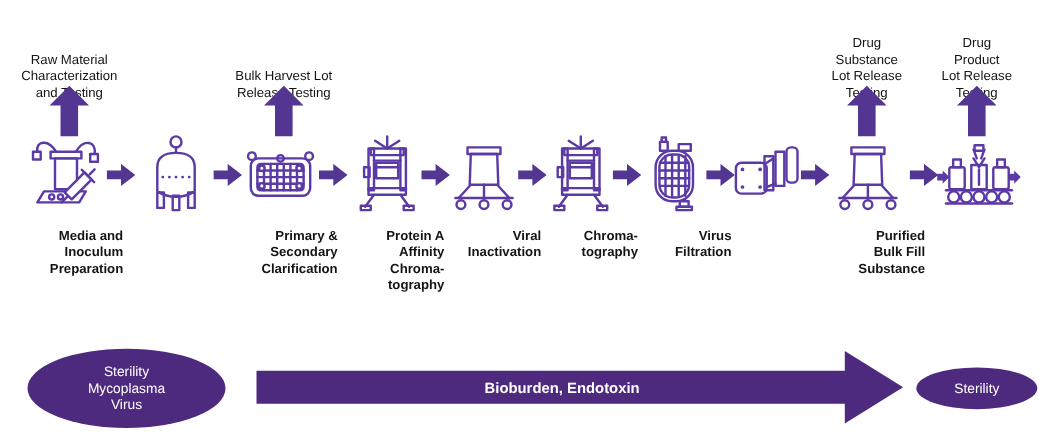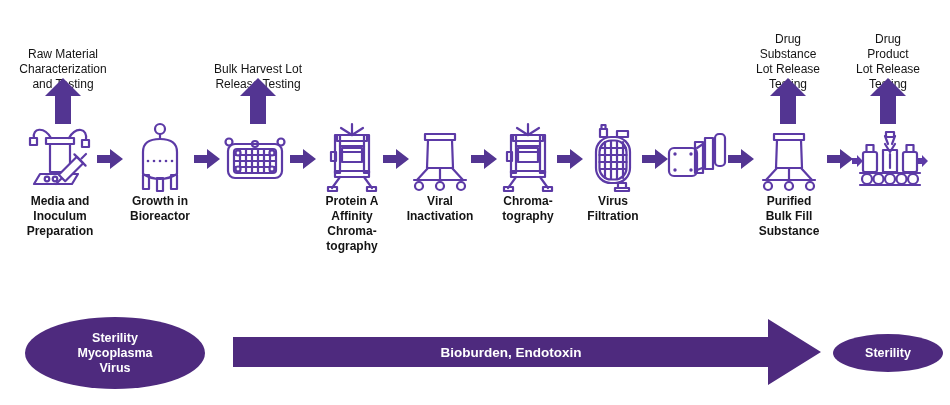--- a/index.html
+++ b/index.html
@@ -14,26 +14,26 @@
     color:#141414; white-space:pre-line;
   }
   .up-arrow { position:absolute; top:78px; width:36px; height:46px; }
   .arr polygon { fill:var(--mid,#533592); stroke:none; }
   .step { position:absolute; top:122px; width:104px; text-align:center; }
   .icon { height:72px; display:flex; align-items:flex-end; justify-content:center; }
   .icon svg { stroke:var(--icon,#5c3aa6); fill:none; stroke-width:2.2;
               stroke-linecap:round; stroke-linejoin:round; }
   .icon .fil { fill:var(--icon,#5c3aa6); stroke:none; }
   .icon .wfil { fill:#fff; }
-  .step-label { margin-top:0; font-size:12px; font-weight:700; line-height:15px;
-                color:#141414; white-space:pre-line; }
+  .step-label { margin-top:13px; font-size:12px; font-weight:700; line-height:15px;
+                color:#141414; white-space:pre-line;text-align:right; }
   .flow-arrow { position:absolute; top:149px; width:26px; height:20px; }
   .qc-ellipse {
     position:absolute; background:var(--deep,#4e2a7e); border-radius:50%;
-    color:#fff; font-weight:700; text-align:center; white-space:pre-line;
+    color:#fff; font-weight:400; text-align:center; white-space:pre-line;
     display:flex; align-items:center; justify-content:center;
   }
   .qc-ellipse.left  { left:25px;  top:317px; width:180px; height:72px; font-size:12.5px; line-height:15px; }
   .qc-ellipse.right { left:833px; top:334px; width:110px; height:38px; font-size:12.5px; }
   .qc-arrow { position:absolute; left:233px; top:318px; }
   .qc-arrow polygon { fill:var(--deep,#4e2a7e); }
   .qc-arrow text { fill:#fff; font-weight:700; font-size:13.5px;
                    font-family:"Liberation Sans",sans-serif; }
 </style>
 </head>
@@ -100,22 +100,20 @@
         <circle class="fil" cx="28" cy="39" r="1.3"></circle>
           <circle class="fil" cx="34" cy="39" r="1.3"></circle>
         <circle class="fil" cx="40" cy="39" r="1.3"></circle>
           <circle class="fil" cx="46" cy="39" r="1.3"></circle>
         <circle class="fil" cx="52" cy="39" r="1.3"></circle>
         <rect x="23" y="53" width="6" height="14"></rect>
           <rect x="37" y="56" width="6" height="13"></rect>
         <rect x="51" y="53" width="6" height="14"></rect>
       </svg>
     </div>
-    <div class="step-label">Growth in
-Bioreactor</div>
   </div>
 
   <div class="step" style="left:203px">
     <div class="icon">
       <svg width="80" height="72" viewBox="0 0 80 72">
         <rect x="13" y="22" width="54" height="34" rx="7"></rect>
         <circle cx="14" cy="20" r="3.5"></circle>
           <circle cx="66" cy="20" r="3.5"></circle>
           <circle cx="40" cy="22" r="3"></circle>
         <rect x="19" y="27" width="42" height="24" rx="3"></rect>
@@ -127,20 +125,23 @@
           <line x1="55" y1="27" x2="55" y2="51"></line>
         <line x1="19" y1="33" x2="61" y2="33"></line>
           <line x1="19" y1="39" x2="61" y2="39"></line>
           <line x1="19" y1="45" x2="61" y2="45"></line>
         <circle class="wfil" cx="23" cy="31" r="2.5" style="stroke:var(--icon,#5c3aa6)"></circle>
         <circle class="wfil" cx="57" cy="31" r="2.5" style="stroke:var(--icon,#5c3aa6)"></circle>
         <circle class="wfil" cx="23" cy="47" r="2.5" style="stroke:var(--icon,#5c3aa6)"></circle>
         <circle class="wfil" cx="57" cy="47" r="2.5" style="stroke:var(--icon,#5c3aa6)"></circle>
       </svg>
     </div>
+    <div class="step-label">Primary &amp;
+Secondary
+Clarification</div>
   </div>
 
   <div class="step" style="left:300px">
     <div class="icon">
       <svg width="80" height="72" viewBox="0 0 80 72">
         <line x1="40" y1="2" x2="40" y2="13"></line>
           <line x1="29" y1="6" x2="40" y2="13"></line>
           <line x1="51" y1="6" x2="40" y2="13"></line>
         <rect x="25" y="13" width="30" height="6"></rect>
         <rect x="23" y="13" width="5" height="38"></rect>

